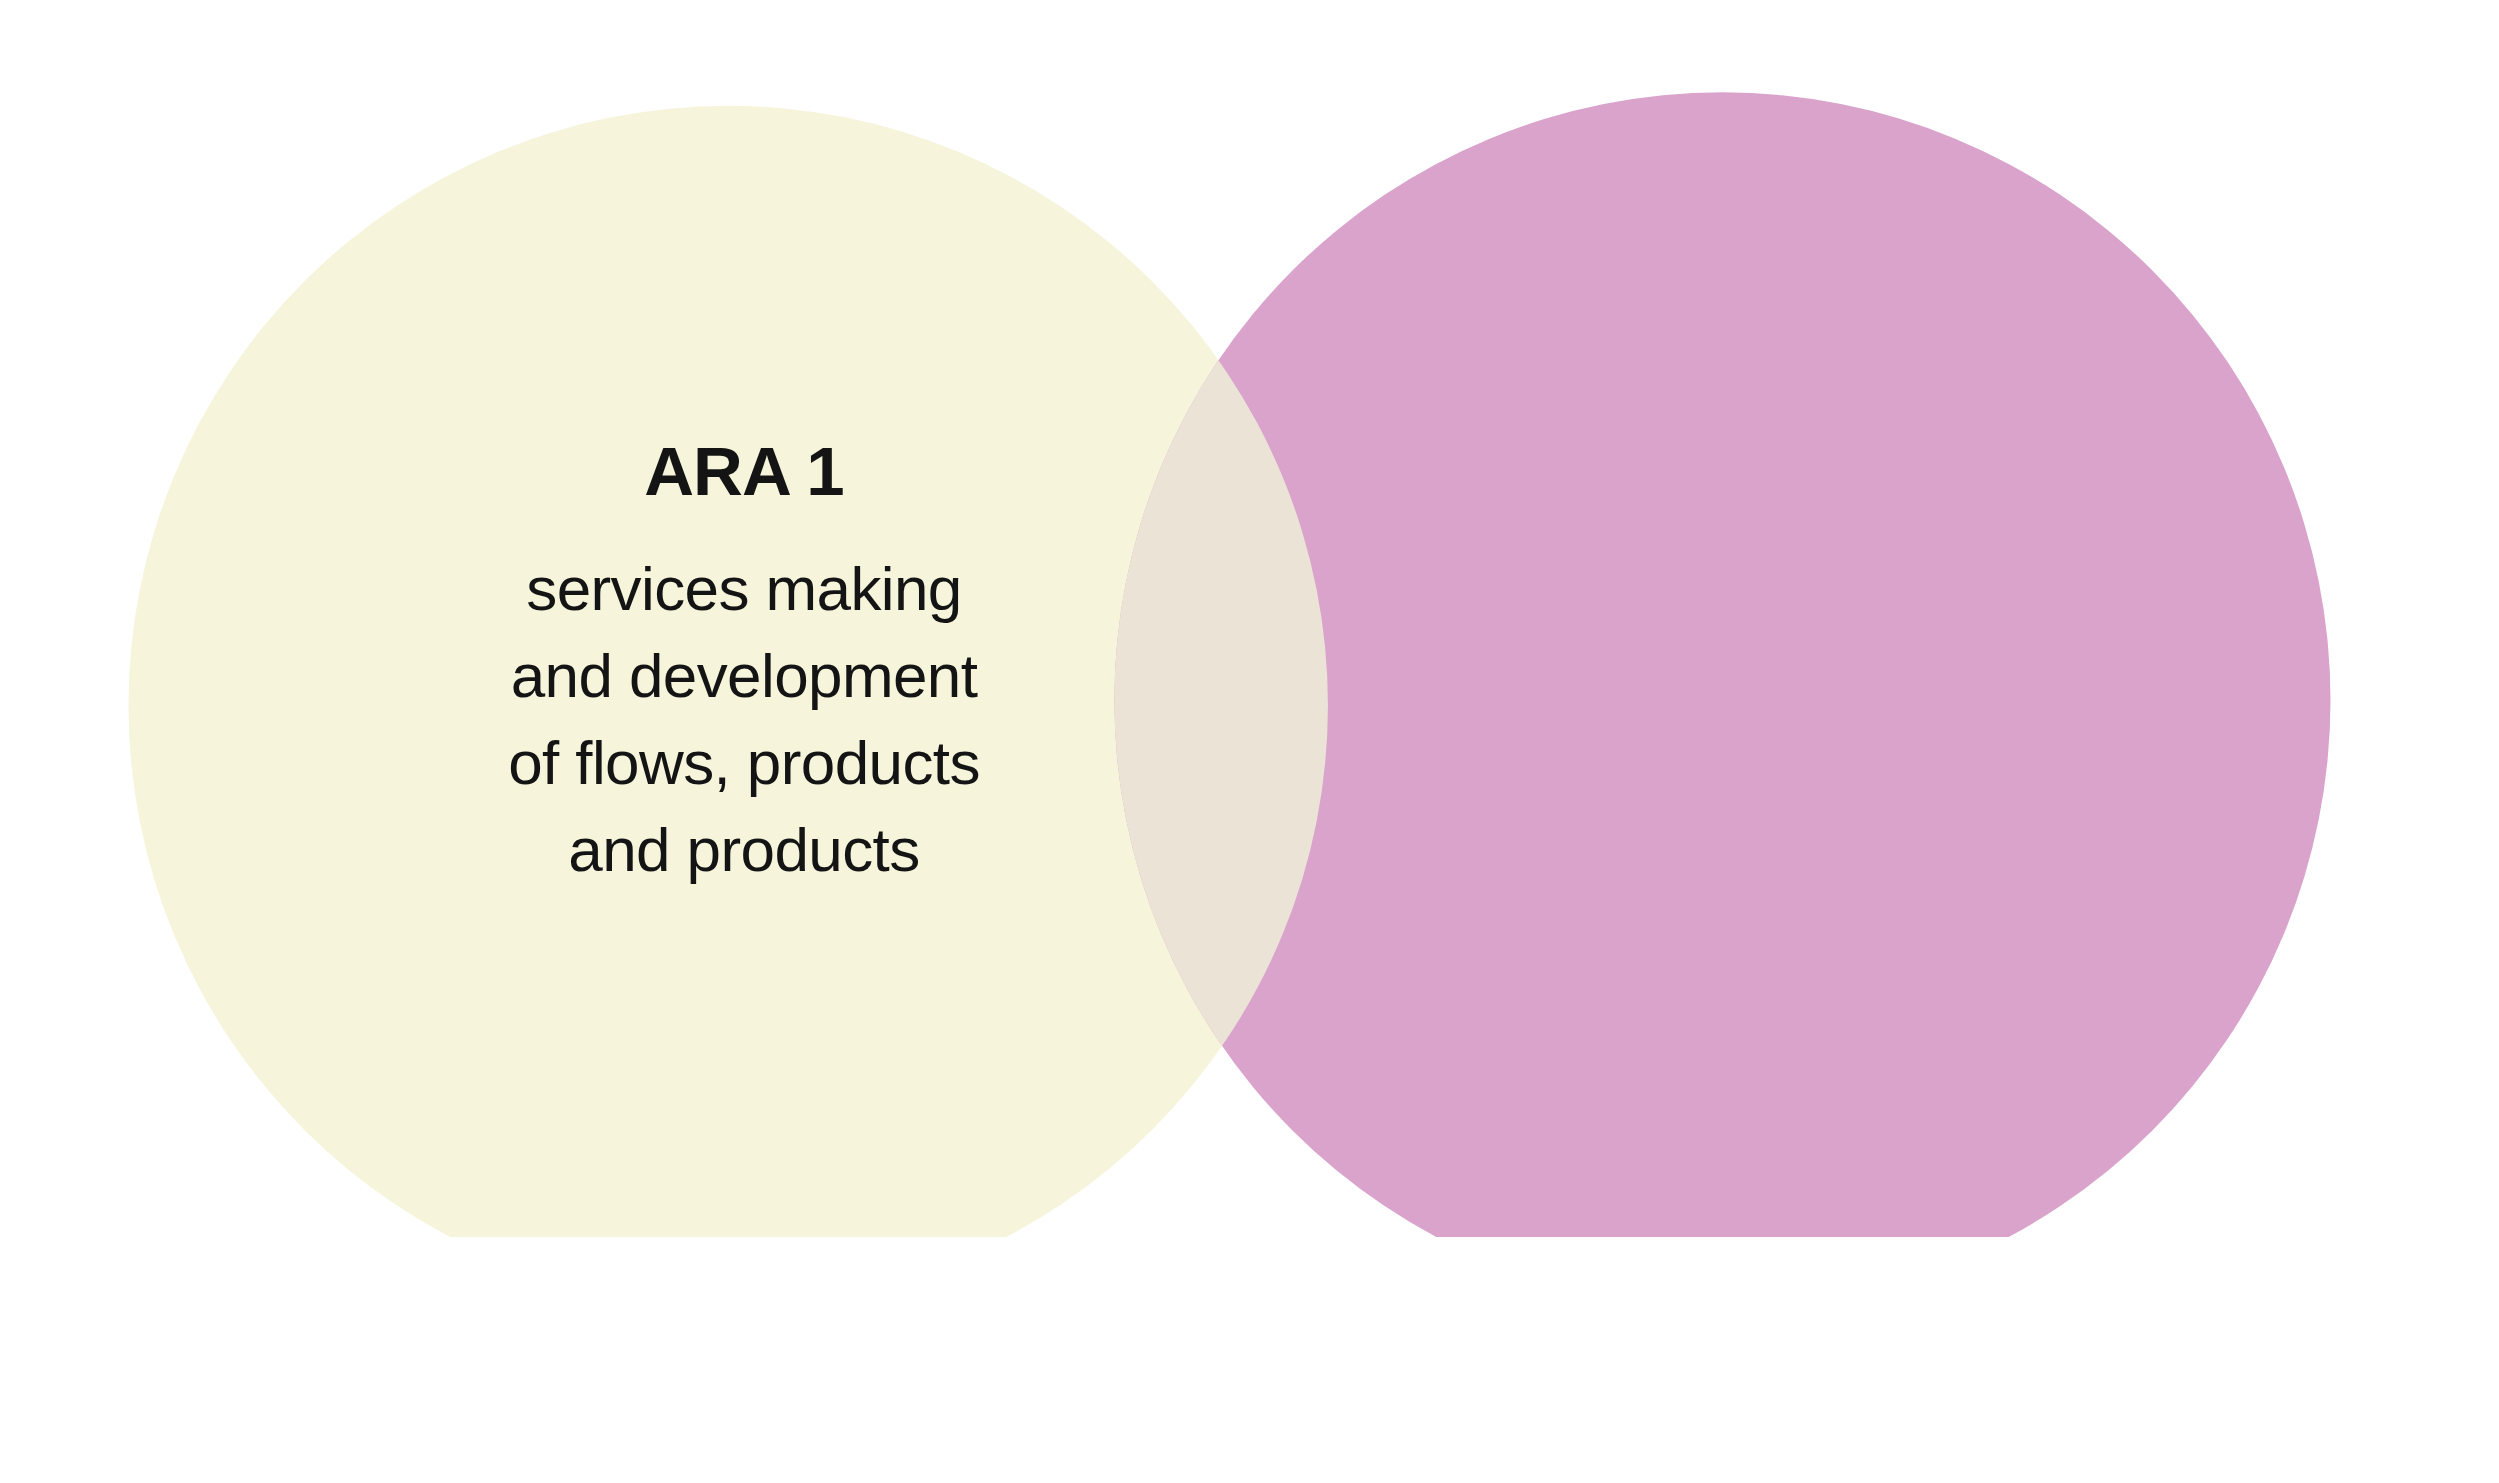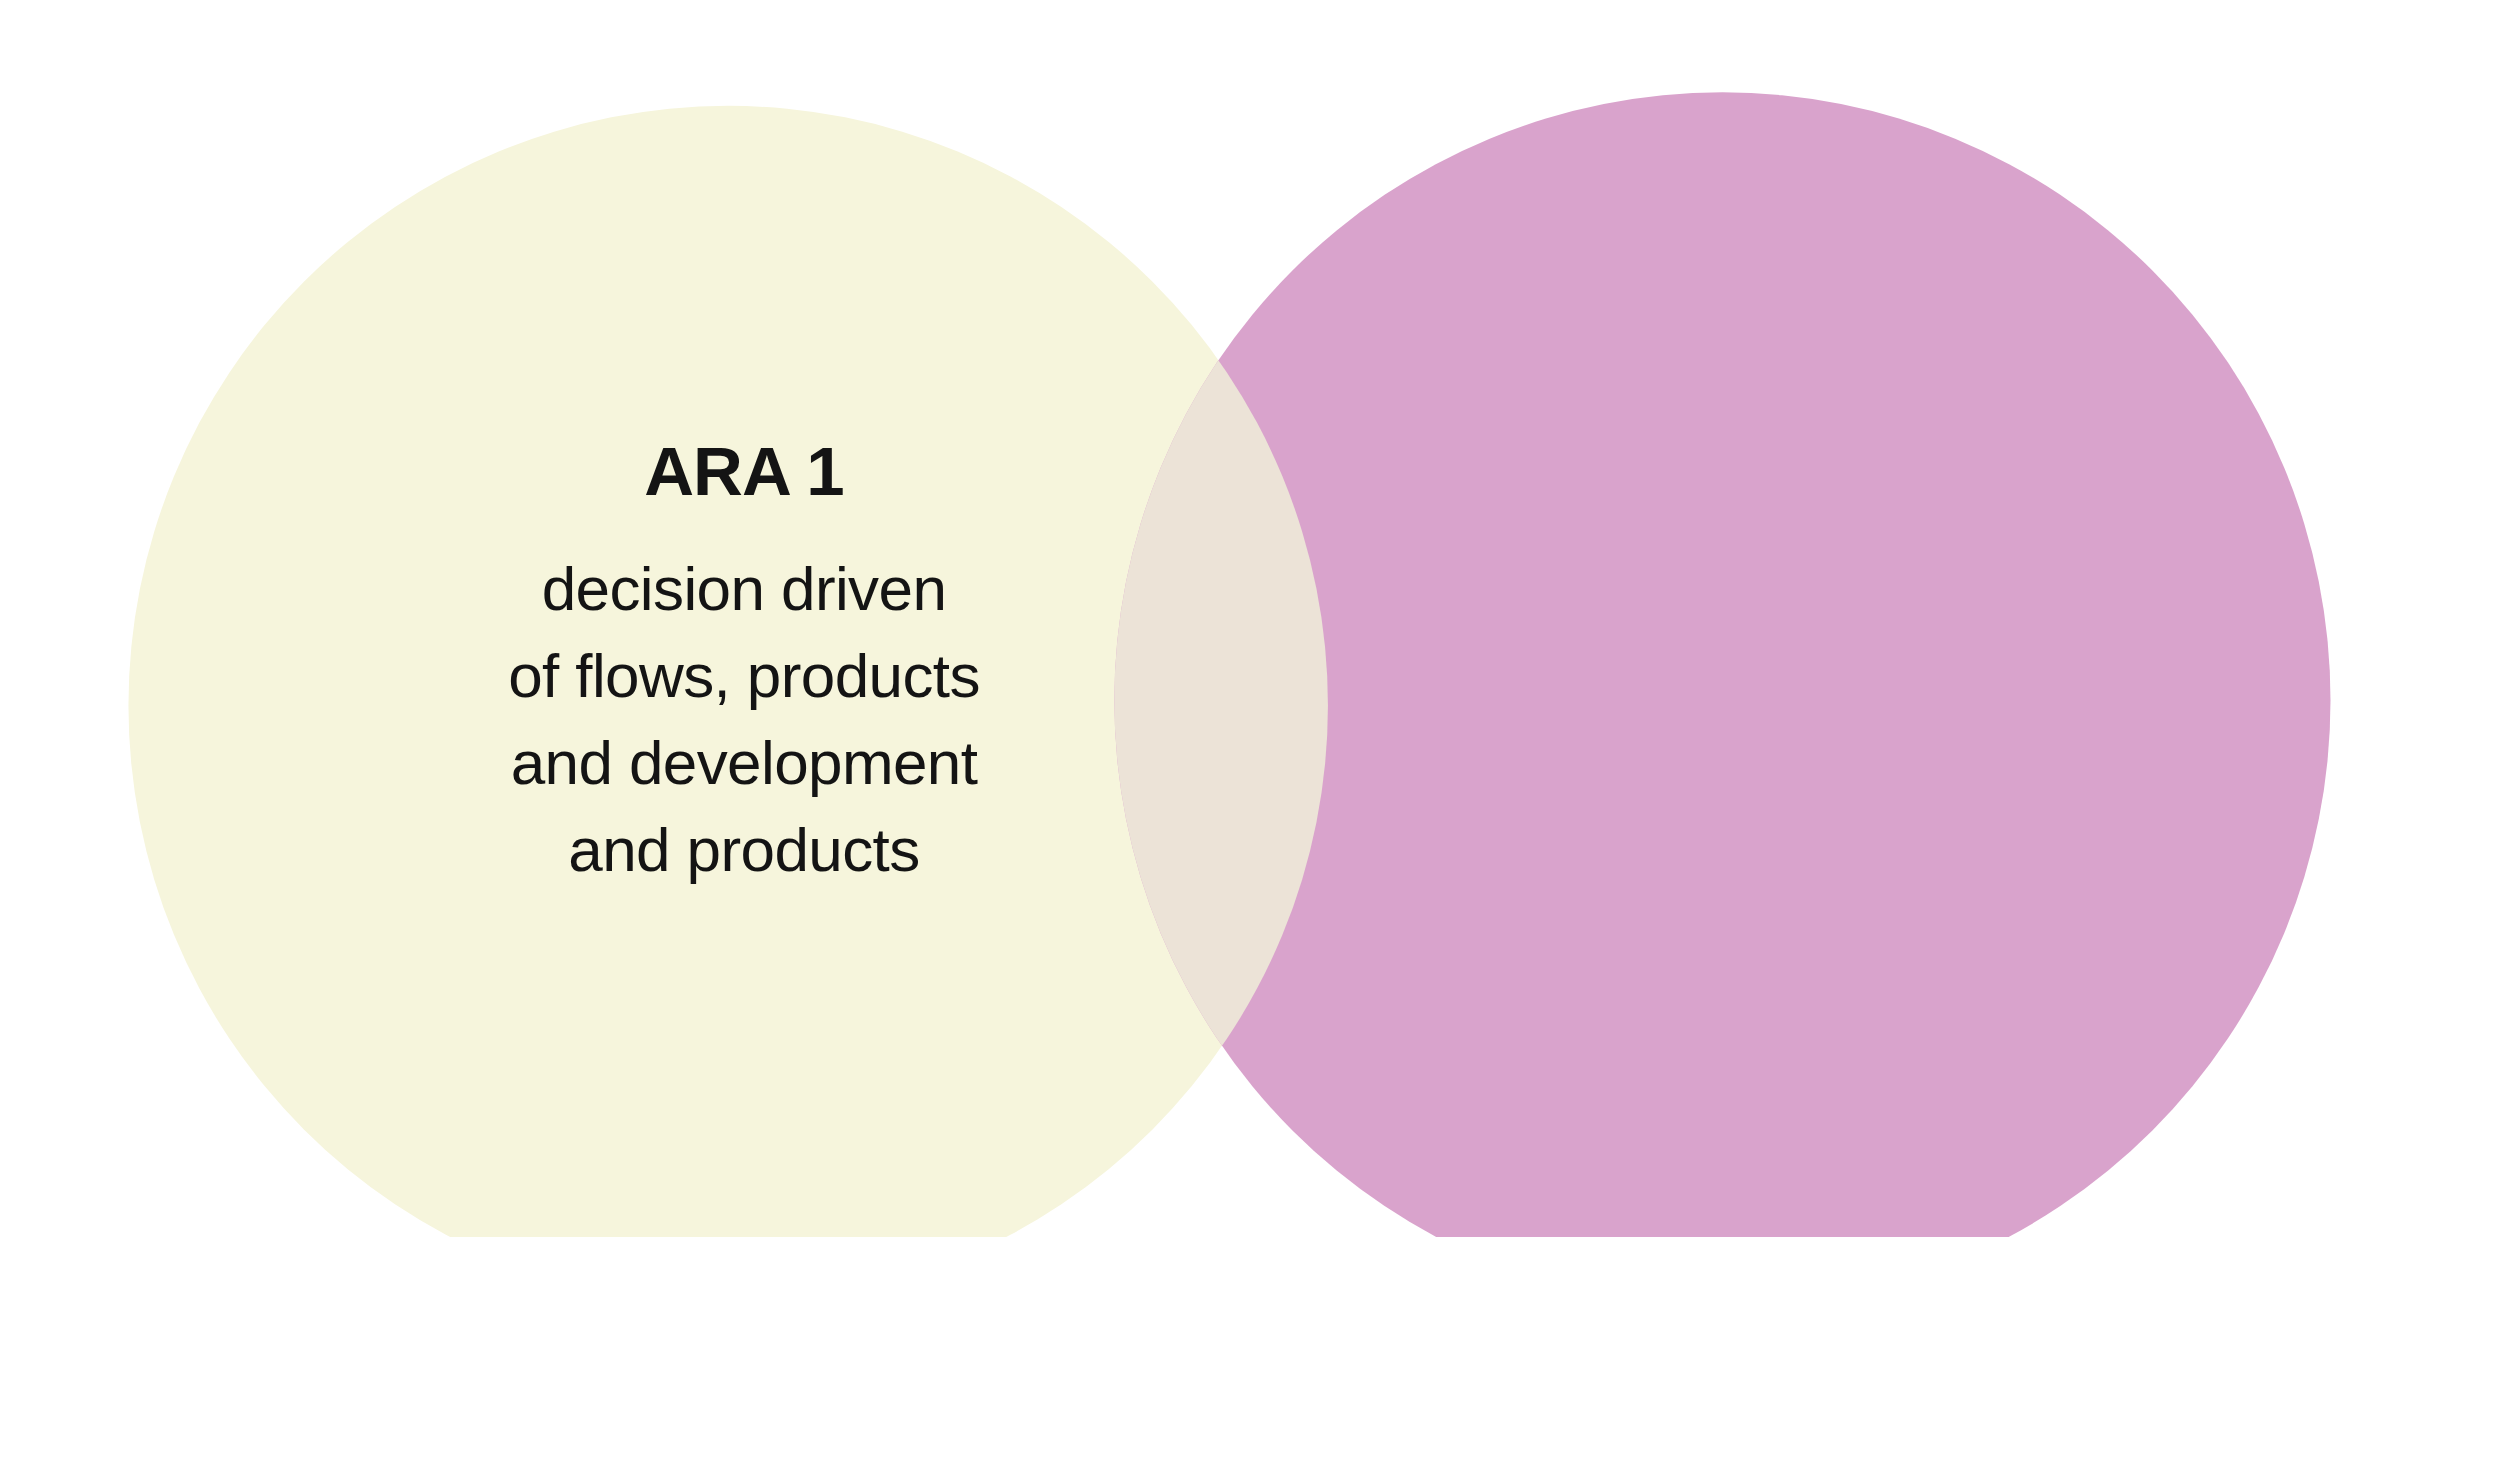--- a/index.html
+++ b/index.html
@@ -58,22 +58,22 @@
       </clipPath>
     </defs>
     <circle cx="1135" cy="1100" r="935" fill="#f6f5dc"></circle>
     <circle cx="2685" cy="1092" r="948" fill="#d9a3cc"></circle>
     <circle cx="2685" cy="1092" r="948" clip-path="url(#left-circle-clip)" fill="#ece3d7"></circle>
   </svg>
 
   <div class="textblock textblock-left">
     <div class="title">ARA 1</div>
     <div class="body">
-      <div class="line">decision driven</div>
+      <div class="line">services making</div>
+      <div class="line">and development</div>
       <div class="line">of flows, products</div>
-      <div class="line">and development</div>
       <div class="line">and products</div>
     </div>
   </div>
 
 
 </div>
 
 
 </body></html>

